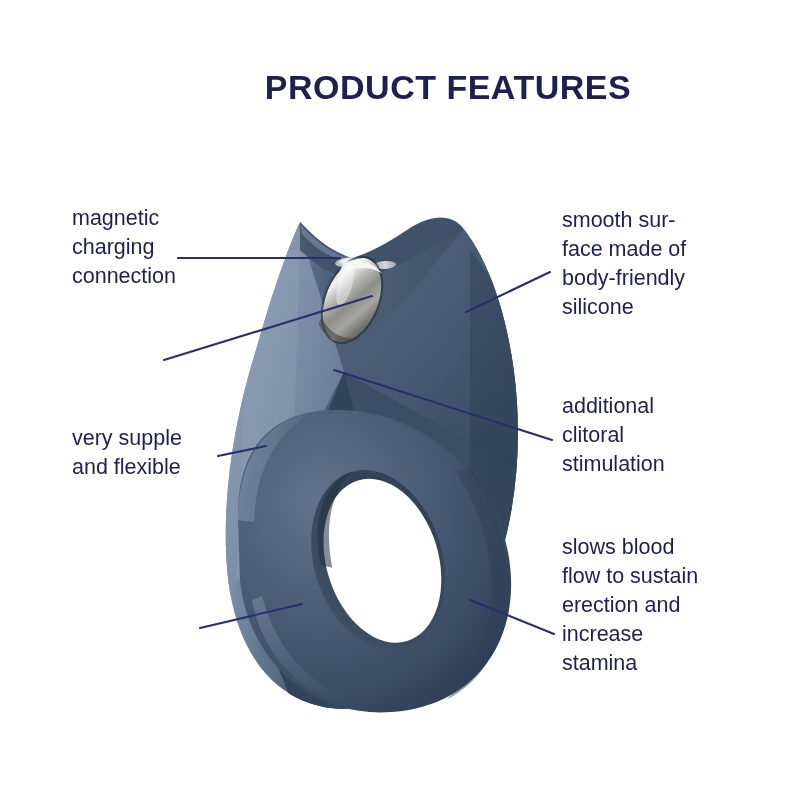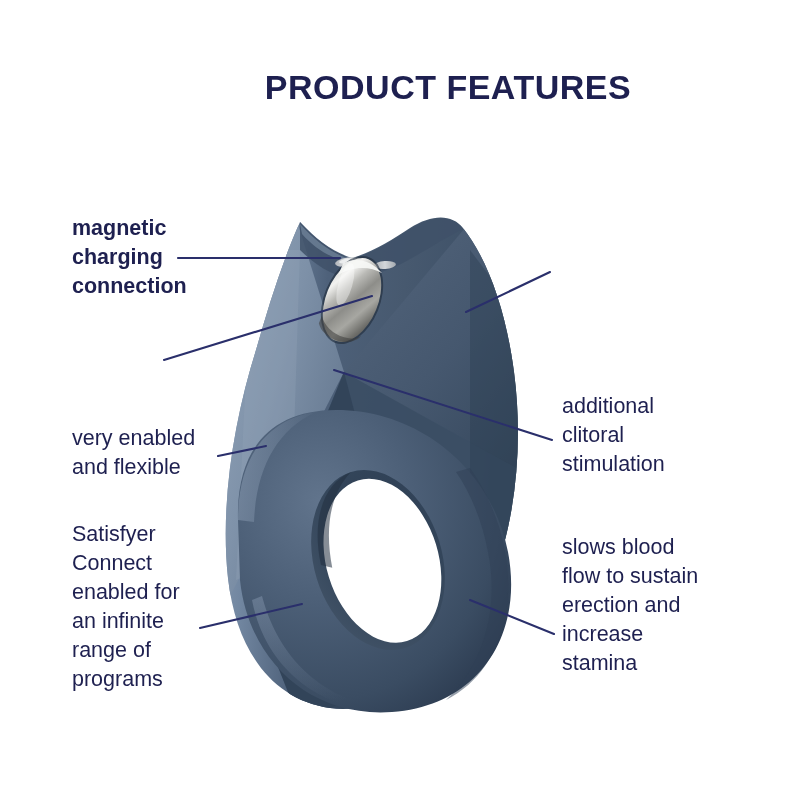--- a/index.html
+++ b/index.html
@@ -38,21 +38,21 @@
     color: #1e2050;
     font-size: 21.5px;
     line-height: 29px;
     font-family: "Liberation Sans", sans-serif;
     white-space: pre-line;
     font-weight: 500;
   }
   .lbl-left  { text-align: left; }
   .lbl-right { text-align: left; }
 
-  #lbl-magnetic   { left: 72px;  top: 214px; width: 200px; font-weight: bold; }
+  #lbl-magnetic   { left: 72px;  top: 204px; width: 200px; }
   #lbl-control    { left: 72px;  top: 334px; width: 200px; }
   #lbl-supple     { left: 72px;  top: 424px; width: 210px; }
   #lbl-connect    { left: 72px;  top: 520px; width: 190px; }
   #lbl-smooth     { left: 562px; top: 206px; width: 210px; }
   #lbl-additional { left: 562px; top: 392px; width: 210px; }
   #lbl-slows      { left: 562px; top: 533px; width: 215px; }
 
   svg.art { position: absolute; left: 0; top: 0; }
 </style>
 </head>
@@ -255,30 +255,28 @@
 
       <line x1="470" y1="600" x2="554" y2="634"></line>
     </g>
   </svg>
 
   <div class="feature-label lbl-left" id="lbl-magnetic">magnetic
 charging
 connection</div>
 
 
-  <div class="feature-label lbl-left" id="lbl-supple">very enabled
+  <div class="feature-label lbl-left" id="lbl-supple">very supple
 and flexible</div>
 
-  <div class="feature-label lbl-left" id="lbl-connect">Satisfyer
-Connect
-enabled for
-an infinite
-range of
-programs</div>
-
+
+  <div class="feature-label lbl-right" id="lbl-smooth">smooth sur-
+face made of
+body-friendly
+silicone</div>
 
   <div class="feature-label lbl-right" id="lbl-additional">additional
 clitoral
 stimulation</div>
 
   <div class="feature-label lbl-right" id="lbl-slows">slows blood
 flow to sustain
 erection and
 increase
 stamina</div>

